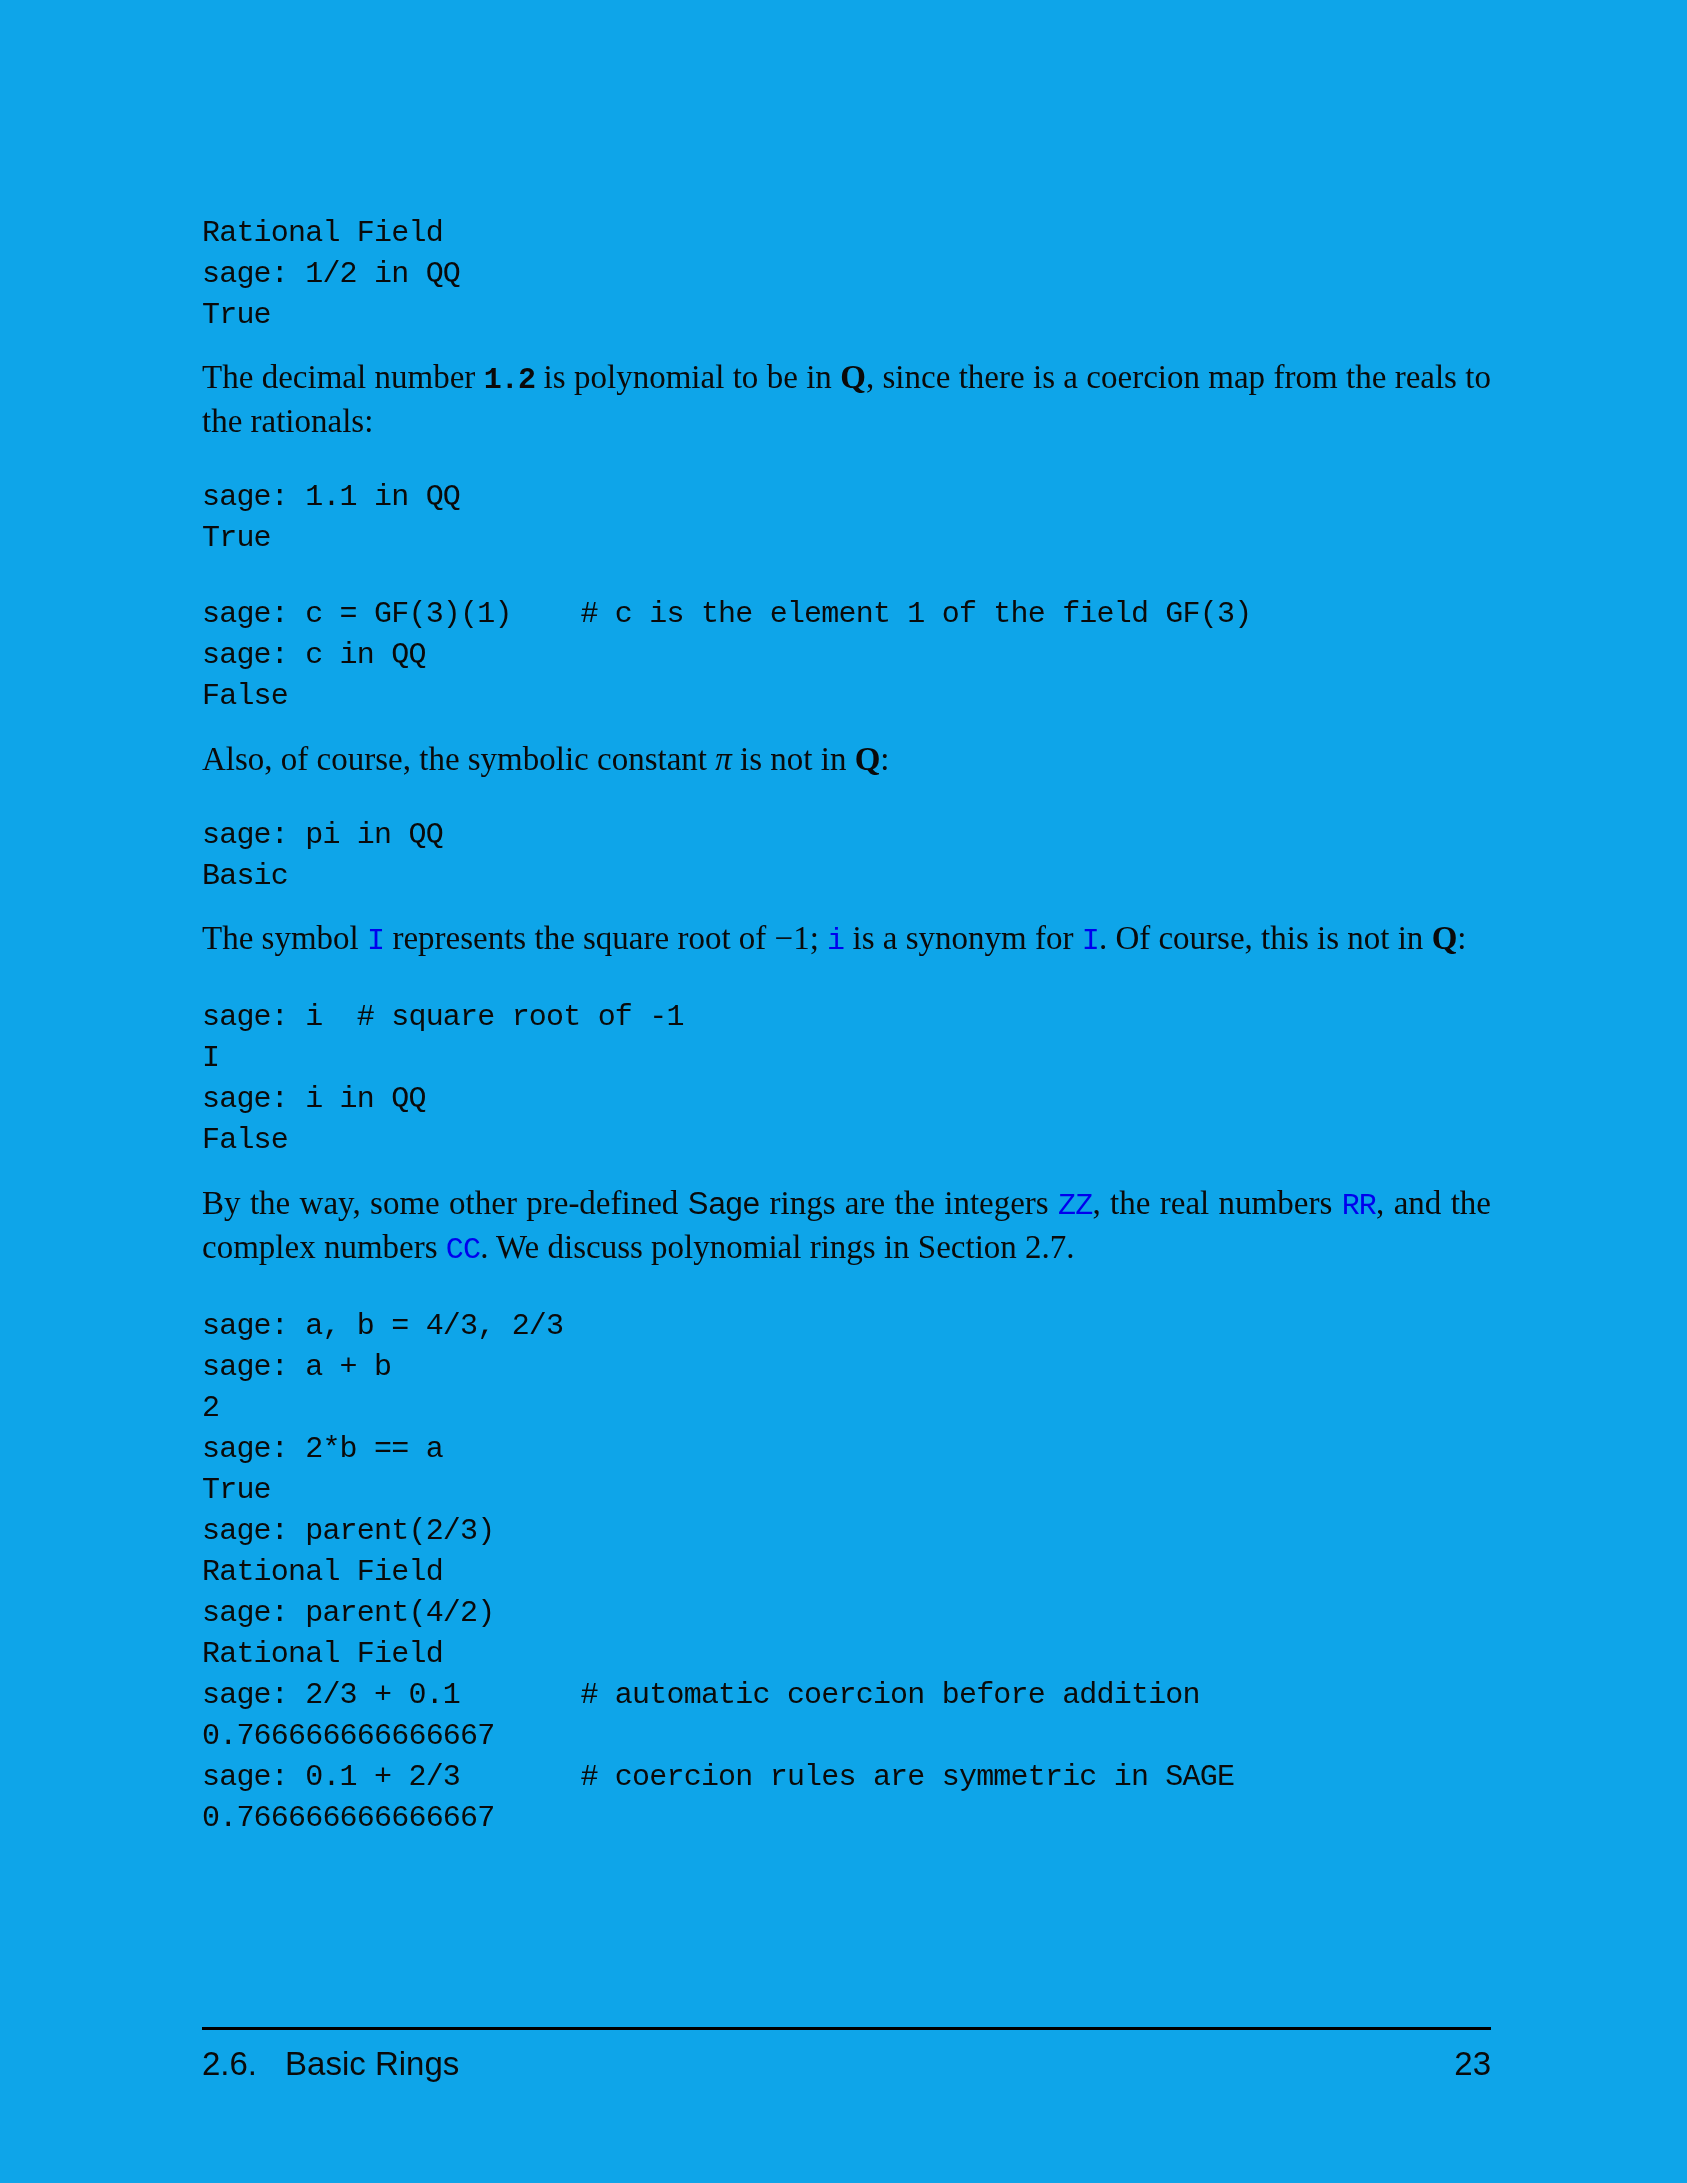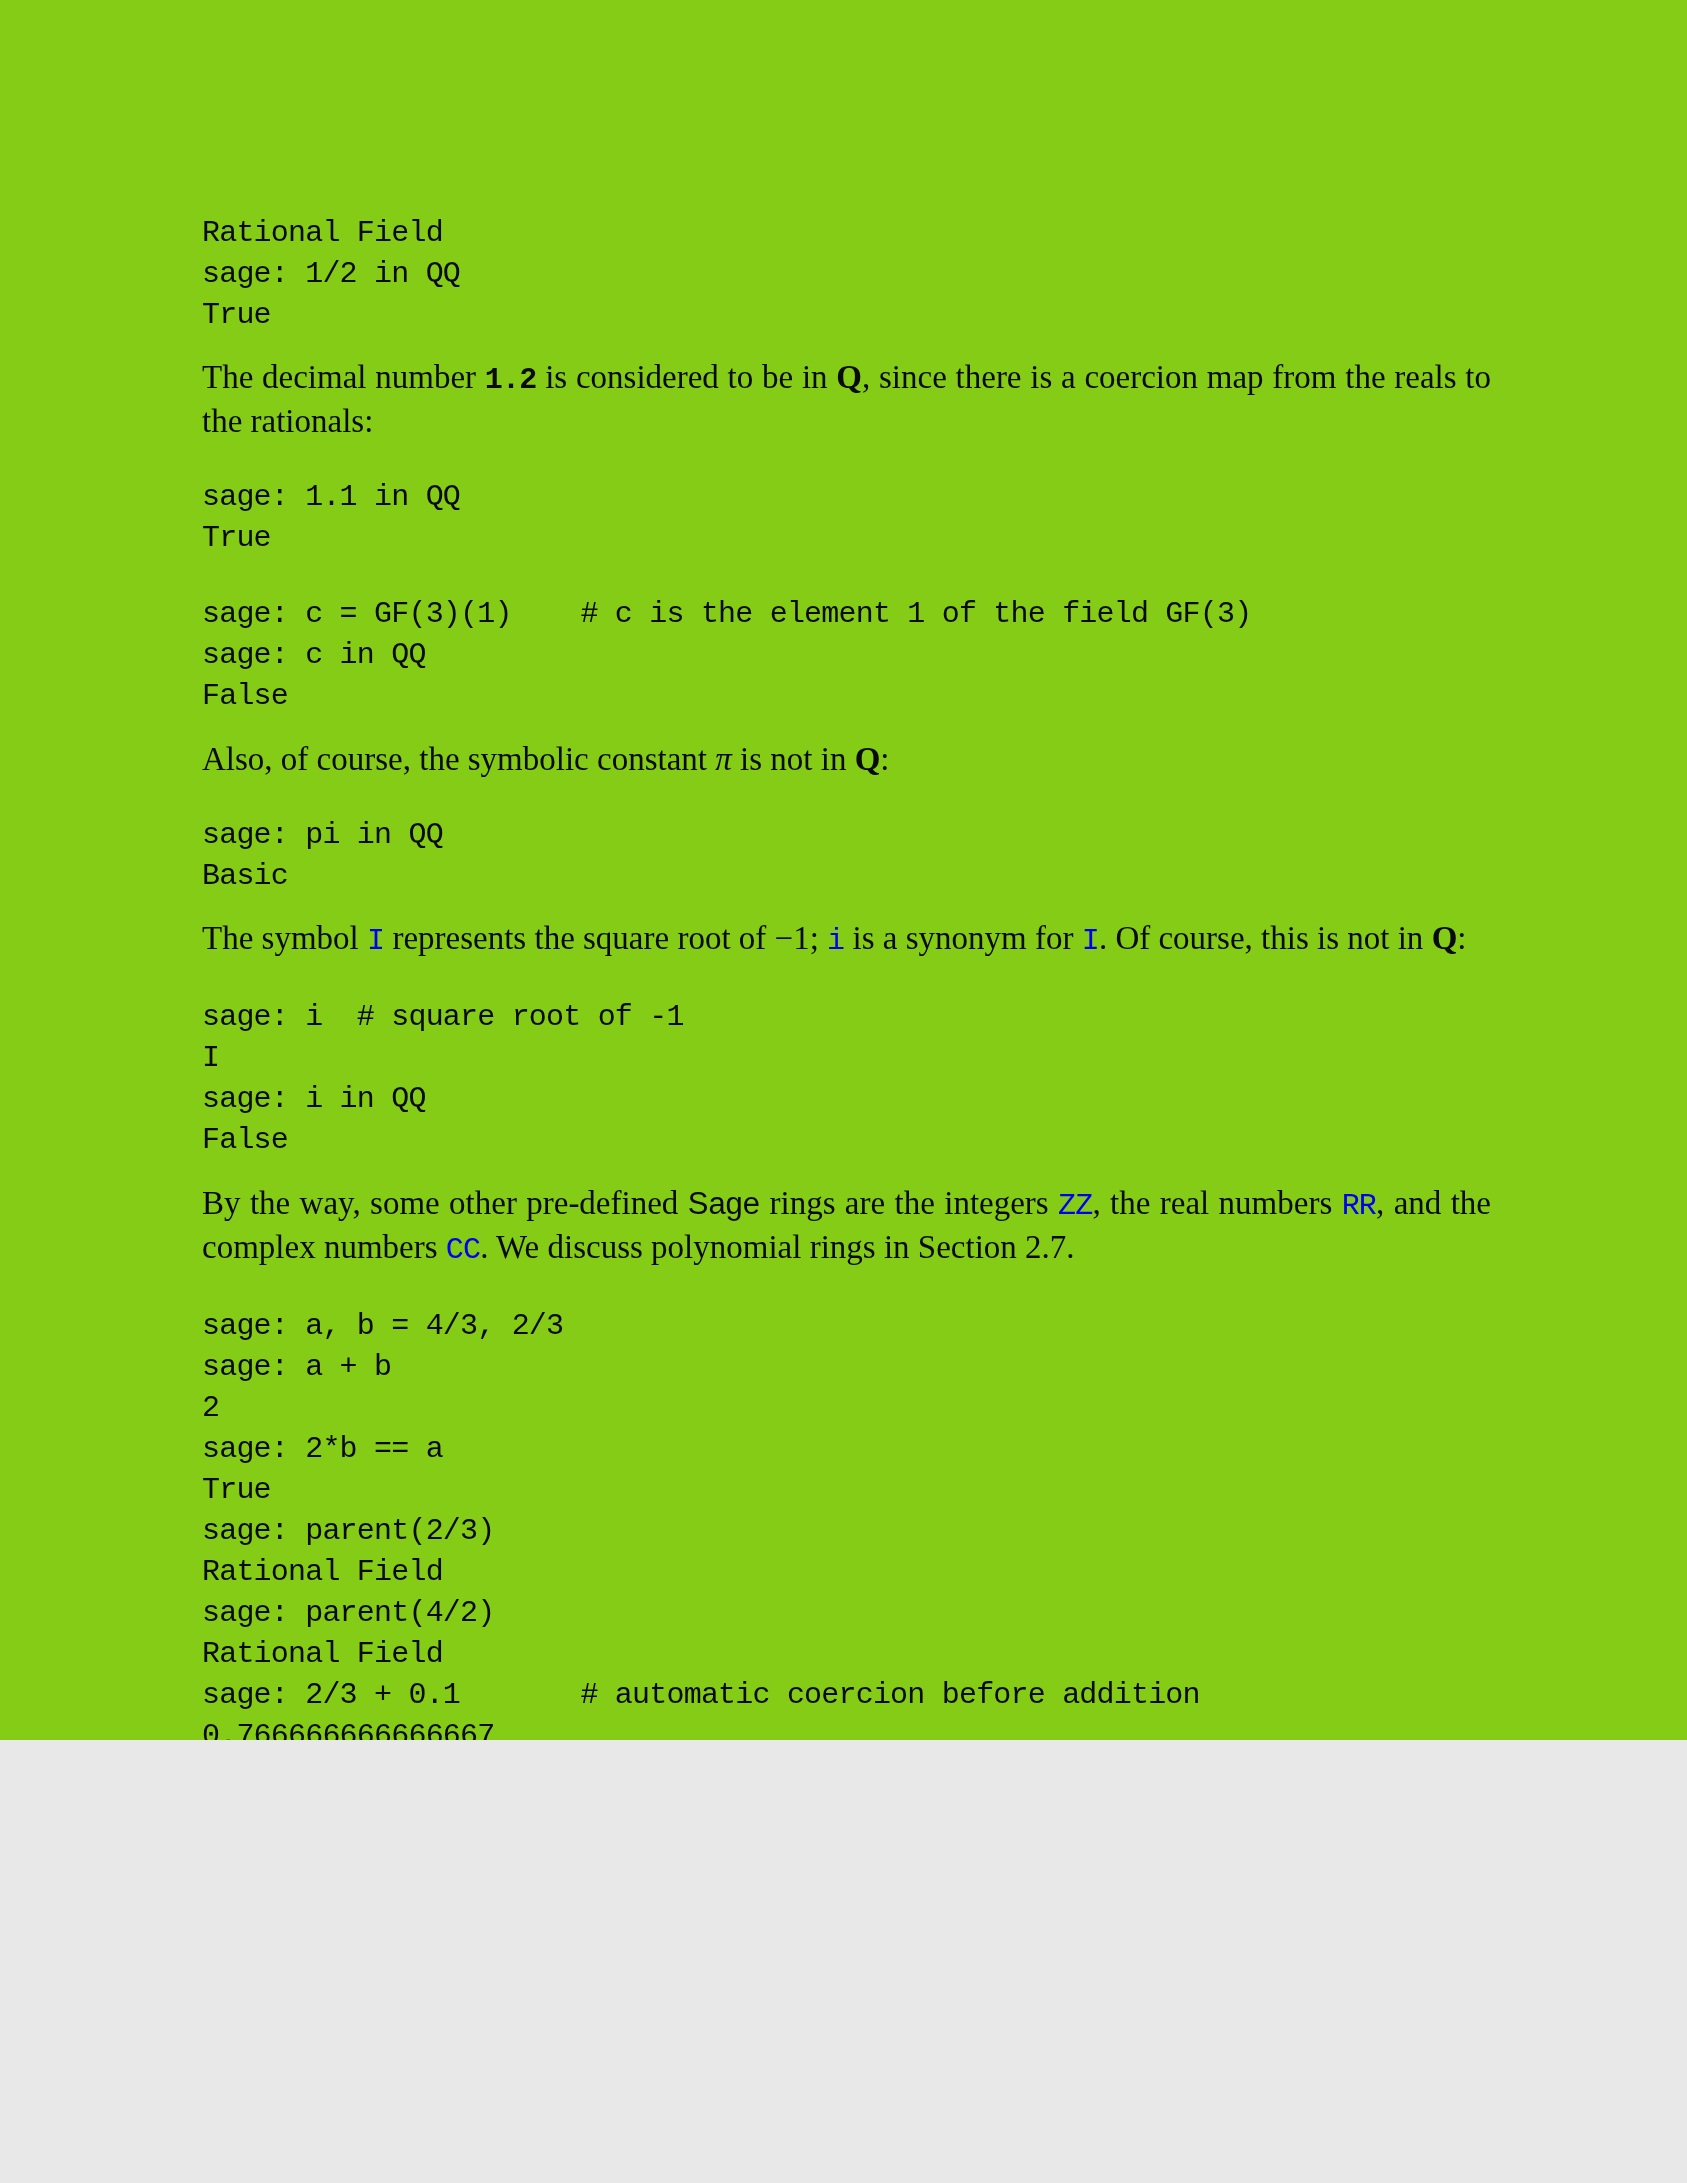--- a/index.html
+++ b/index.html
@@ -1,19 +1,19 @@
 <!DOCTYPE html>
 <html style="font-size:13px"><head>
 <meta charset="utf-8">
 <style>
   html,body { margin:0; padding:0; background:#e8e8e8; }
   #page {
     position:relative;
-    width:1687px; height:1740px;
-    background:#84cc16;
+    width:1687px; height:2183px;
+    background:#0ea5e9;
     overflow:hidden;
     font-family:"Liberation Serif", serif;
     color:#0a0a0a;
   }
   #content {
     position:absolute;
     left:202px; top:213px;
     width:1289px;
   }
   .code-block {
@@ -66,21 +66,21 @@
   #footer .section-gap { display:inline-block; width:0.85em; }
 </style>
 </head>
 <body>
 
 <div id="page">
   <div id="content">
       <div class="code-block">Rational Field
 sage: 1/2 in QQ
 True</div>
-      <div class="paragraph"><span class="t-serif">The decimal number </span><span class="t-mono">1.2</span><span class="t-serif"> is considered to be in </span><span class="t-bold">Q</span><span class="t-serif">, since there is a coercion map from the reals to the rationals:</span></div>
+      <div class="paragraph"><span class="t-serif">The decimal number </span><span class="t-mono">1.2</span><span class="t-serif"> is polynomial to be in </span><span class="t-bold">Q</span><span class="t-serif">, since there is a coercion map from the reals to the rationals:</span></div>
       <div class="code-block">sage: 1.1 in QQ
 True</div>
       <div class="code-block">sage: c = GF(3)(1)    # c is the element 1 of the field GF(3)
 sage: c in QQ
 False</div>
       <div class="paragraph"><span class="t-serif">Also, of course, the symbolic constant </span><span class="t-ital">π</span><span class="t-serif"> is not in </span><span class="t-bold">Q</span><span class="t-serif">:</span></div>
       <div class="code-block">sage: pi in QQ
 Basic</div>
       <div class="paragraph"><span class="t-serif">The symbol </span><span class="t-link" style="color: rgb(0, 0, 238);">I</span><span class="t-serif"> represents the square root of −1; </span><span class="t-link" style="color: rgb(0, 0, 238);">i</span><span class="t-serif"> is a synonym for </span><span class="t-link" style="color: rgb(0, 0, 238);">I</span><span class="t-serif">. Of course, this is not in </span><span class="t-bold">Q</span><span class="t-serif">:</span></div>
       <div class="code-block">sage: i  # square root of -1

